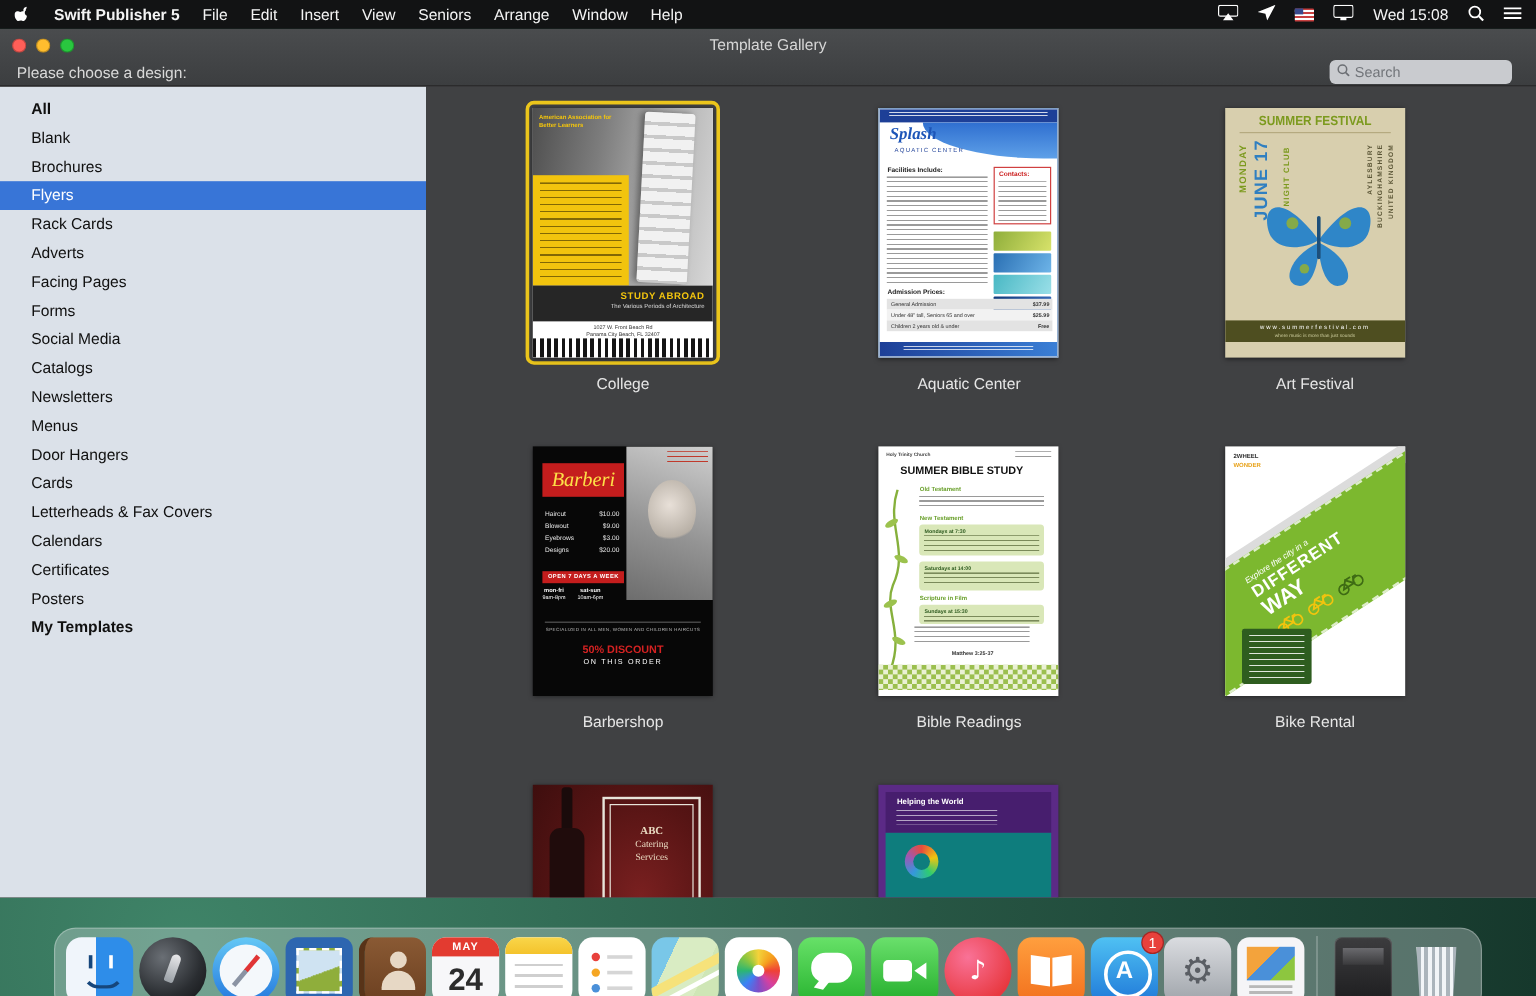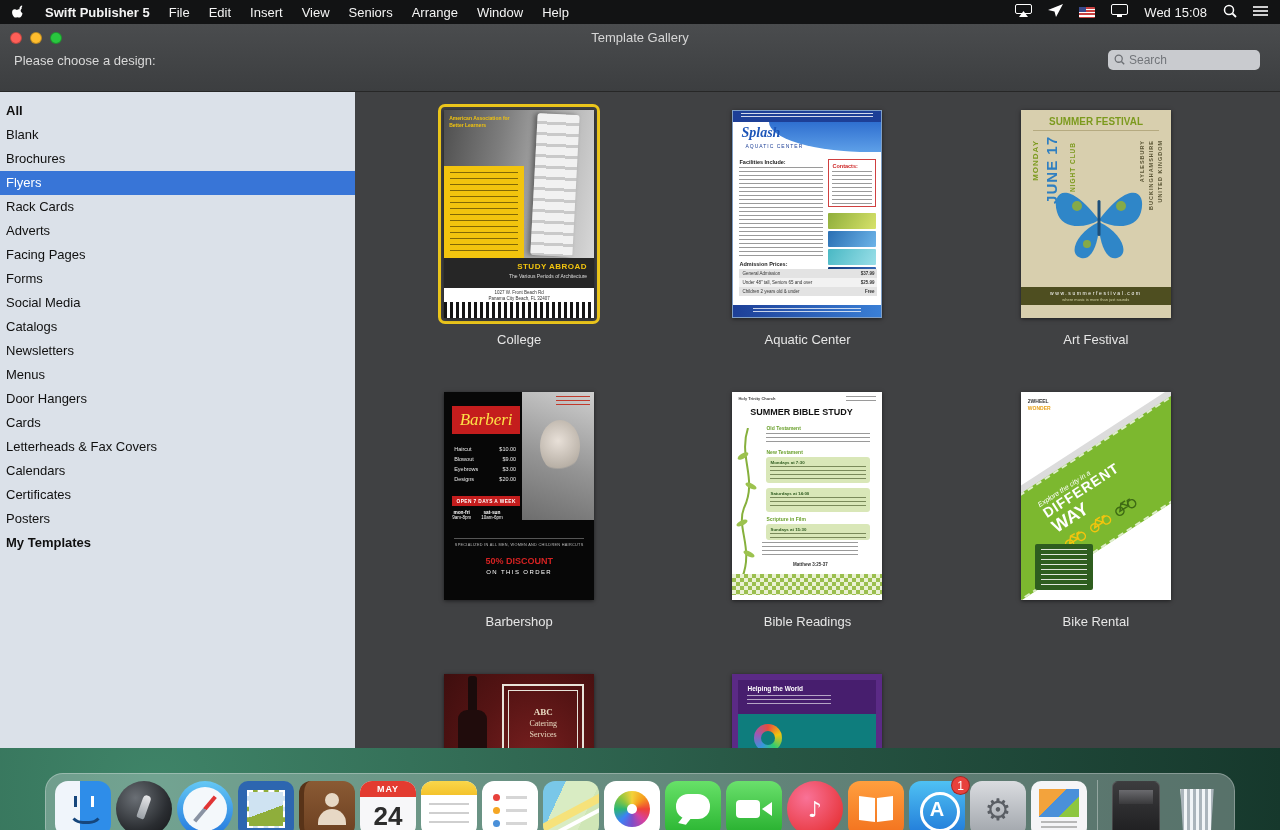--- a/index.html
+++ b/index.html
@@ -12,35 +12,35 @@
   .mb-apple{display:flex;align-items:center}
   .mb-app{font-weight:bold}
   .mb-item{cursor:default}
   .mb-right{margin-left:auto;display:flex;align-items:center;gap:16px}
   .mb-clock{font-size:13px}
   .flag{width:16px;height:11px;background:repeating-linear-gradient(180deg,#c84040 0 1.6px,#fff 1.6px 3.2px);position:relative;border-radius:1px}
   .flag::before{content:"";position:absolute;left:0;top:0;width:7px;height:5px;background:#3a4a8c}
 
   
   .window{position:absolute;top:24px;left:0;width:1280px;height:724px;background:#404143;display:flex;flex-direction:column;z-index:10}
-  .chrome{height:68px;background:linear-gradient(180deg,#4a4c4e,#3c3e40);border-bottom:1px solid #272727;position:relative;flex:none}
+  .chrome{height:48px;background:linear-gradient(180deg,#4a4c4e,#3c3e40);border-bottom:1px solid #272727;position:relative;flex:none}
   .traffic{position:absolute;top:8px;left:10px;display:flex;gap:8px}
   .tl{width:12px;height:12px;border-radius:50%;border:1px solid rgba(0,0,0,.25)}
   .tl.red{background:#ff5f58}.tl.yellow{background:#ffbd2e}.tl.green{background:#29c73f}
   .win-title{position:absolute;top:6px;left:0;right:0;text-align:center;color:#d6d6d6;font-size:13px}
   .prompt{position:absolute;top:29px;left:14px;color:#d9d9d9;font-size:13px}
   .searchbox{position:absolute;top:26px;right:20px;width:152px;height:20px;background:#c9cbcf;border-radius:5px;display:flex;align-items:center;padding:0 6px;gap:4px}
   .searchbox input{background:transparent;border:0;outline:0;font-size:12px;color:#333;width:100%;font-family:"Liberation Sans",sans-serif}
   .searchbox input::placeholder{color:#72757a}
 
   .body-area{flex:1;display:flex;overflow:hidden}
 
   
   .sidebar{width:355px;flex:none;background:#dbe1e9;padding-top:7px;overflow:hidden}
-  .side-item{height:24px;line-height:24px;padding-left:6px;font-size:13px;color:#101010;cursor:default;white-space:nowrap}
+  .side-item{height:24px;line-height:24px;padding-left:26px;font-size:13px;color:#101010;cursor:default;white-space:nowrap}
   .side-item.bold{font-weight:bold}
   .side-item.selected{background:#3875d7;color:#fff}
 
   
   .main{flex:1;background:#404143;position:relative;overflow:hidden}
   .grid{position:absolute;top:12px;left:20px;right:40px;display:grid;grid-template-columns:1fr 1fr 1fr;row-gap:38px;justify-items:center}
   .card{display:flex;flex-direction:column;align-items:center;cursor:default}
   .frame{padding:6px;border-radius:7px}
   .frame.selected{padding:3px;border:3px solid #ecc61c}
   .caption{margin-top:8px;font-size:13px;color:#e6e6e6;height:16px}

